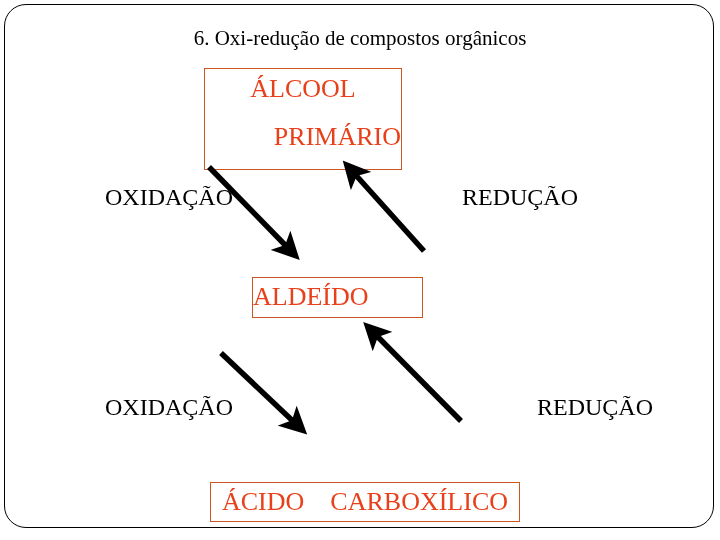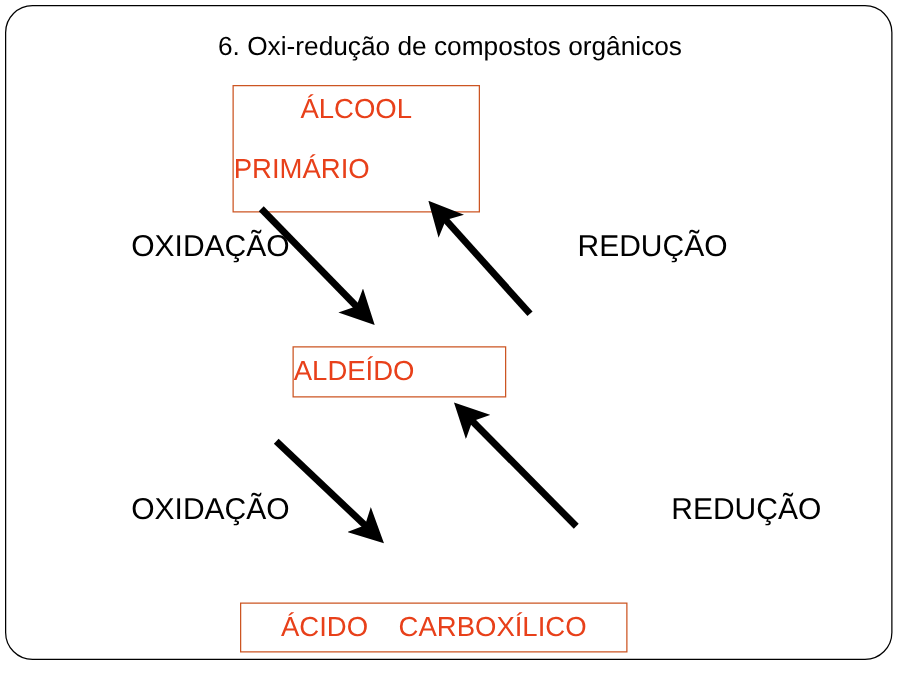--- a/index.html
+++ b/index.html
@@ -6,21 +6,21 @@
     margin: 0;
     padding: 0;
     background: #ffffff;
   }
   #slide {
     position: relative;
     width: 720px;
     height: 540px;
     background: #ffffff;
     overflow: hidden;
-    font-family: Liberation Sans, sans-serif;
+    font-family: Liberation Serif, serif;
   }
   #slide-frame {
     position: absolute;
     left: 4px;
     top: 4px;
     width: 710px;
     height: 524px;
     border: 1.6px solid #000000;
     border-radius: 22px;
     box-sizing: border-box;
@@ -35,42 +35,43 @@
     font-size: 21px;
     color: #000000;
     letter-spacing: 0px;
   }
   .box {
     position: absolute;
     border: 1.5px solid #cc5522;
     box-sizing: border-box;
     background: transparent;
     color: #e8401a;
-    font-size: 22px;
+    font-size: 26px;
     font-weight: 400;
+    margin-left: 18px;
   }
   #box-alcool {
     left: 186px;
     top: 68px;
     width: 198px;
     height: 102px;
   }
   #box-alcool .line1 {
     position: absolute;
     left: 0;
     top: 5px;
     width: 100%;
     text-align: center;
   }
   #box-alcool .line2 {
     position: absolute;
     left: 0;
     top: 53px;
     width: 100%;
-    text-align: left;
+    text-align: right;
   }
   #box-aldeido {
     left: 234px;
     top: 277px;
     width: 171px;
     height: 41px;
     line-height: 38px;
     text-align: left;
   }
   #box-acido {

